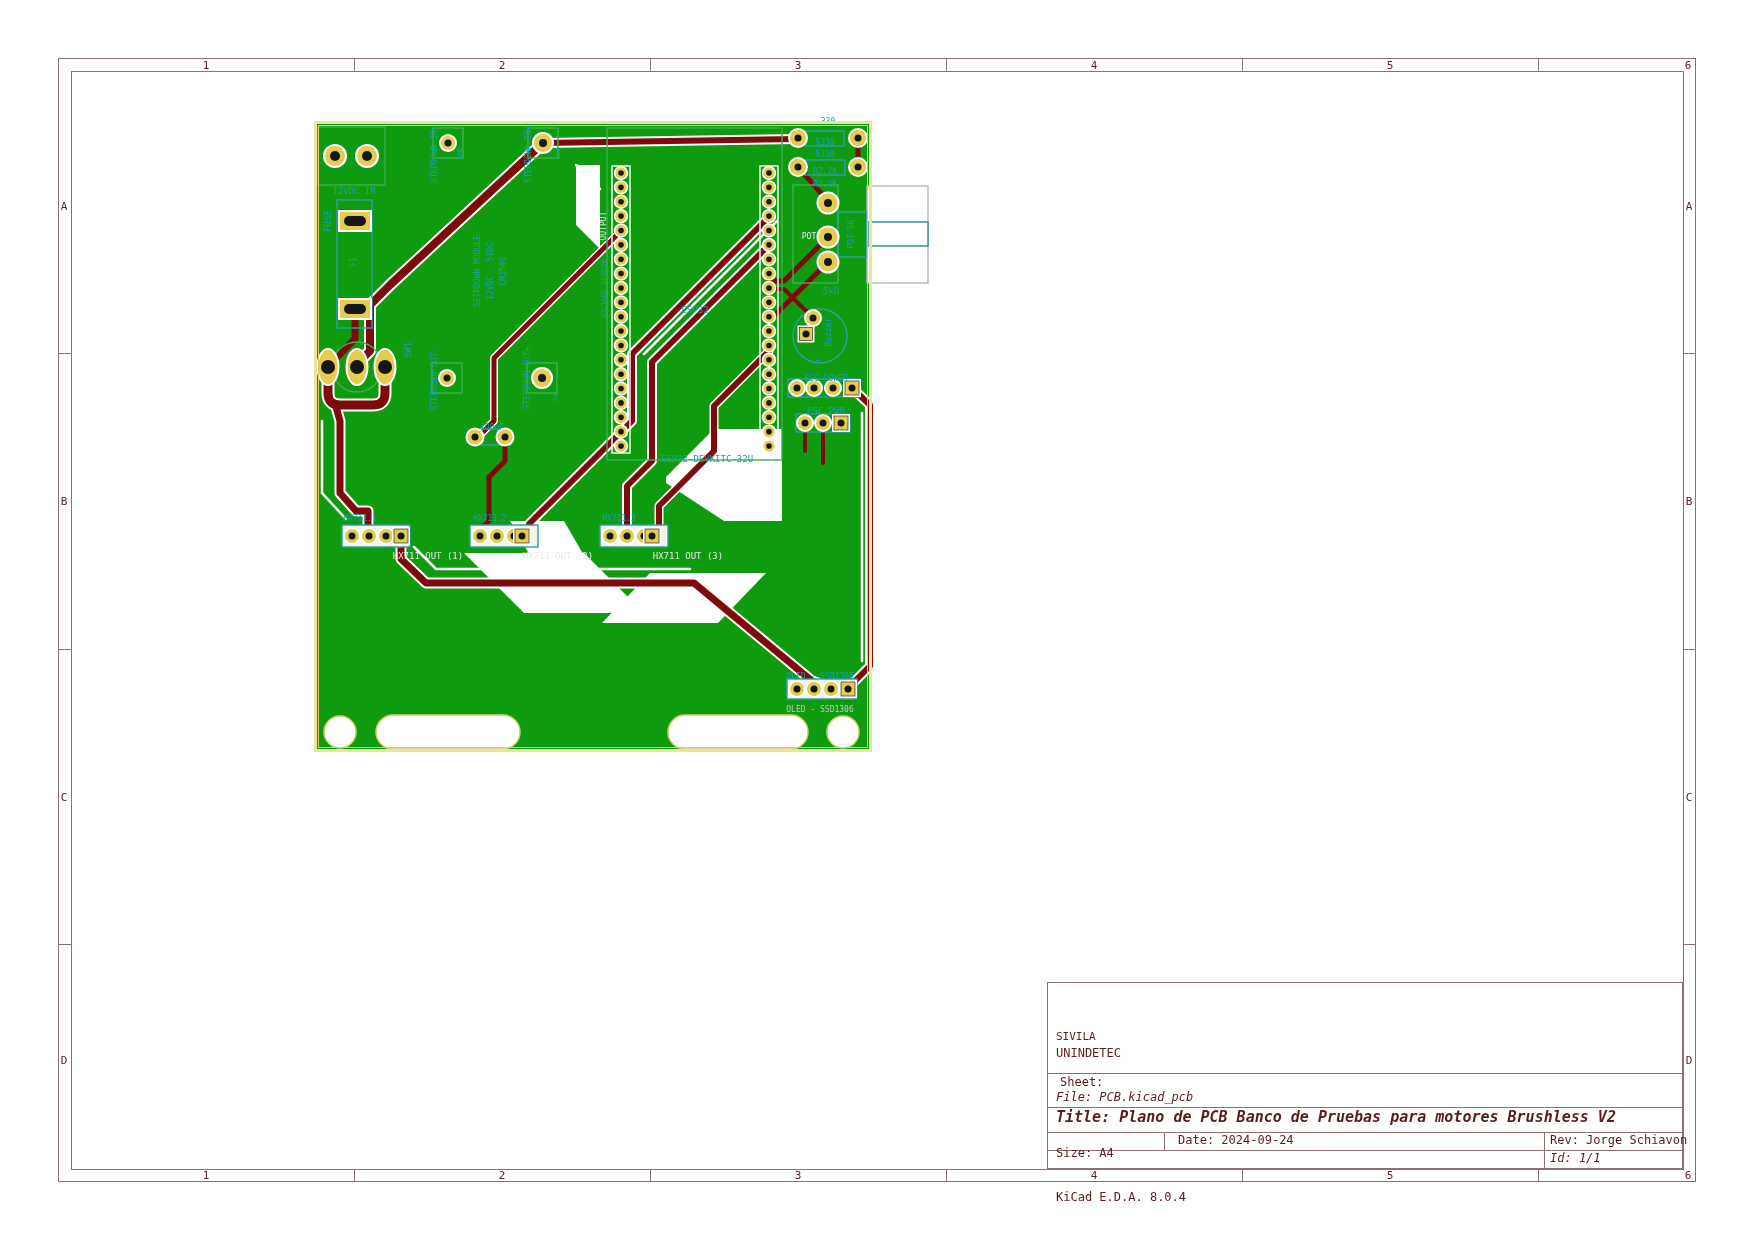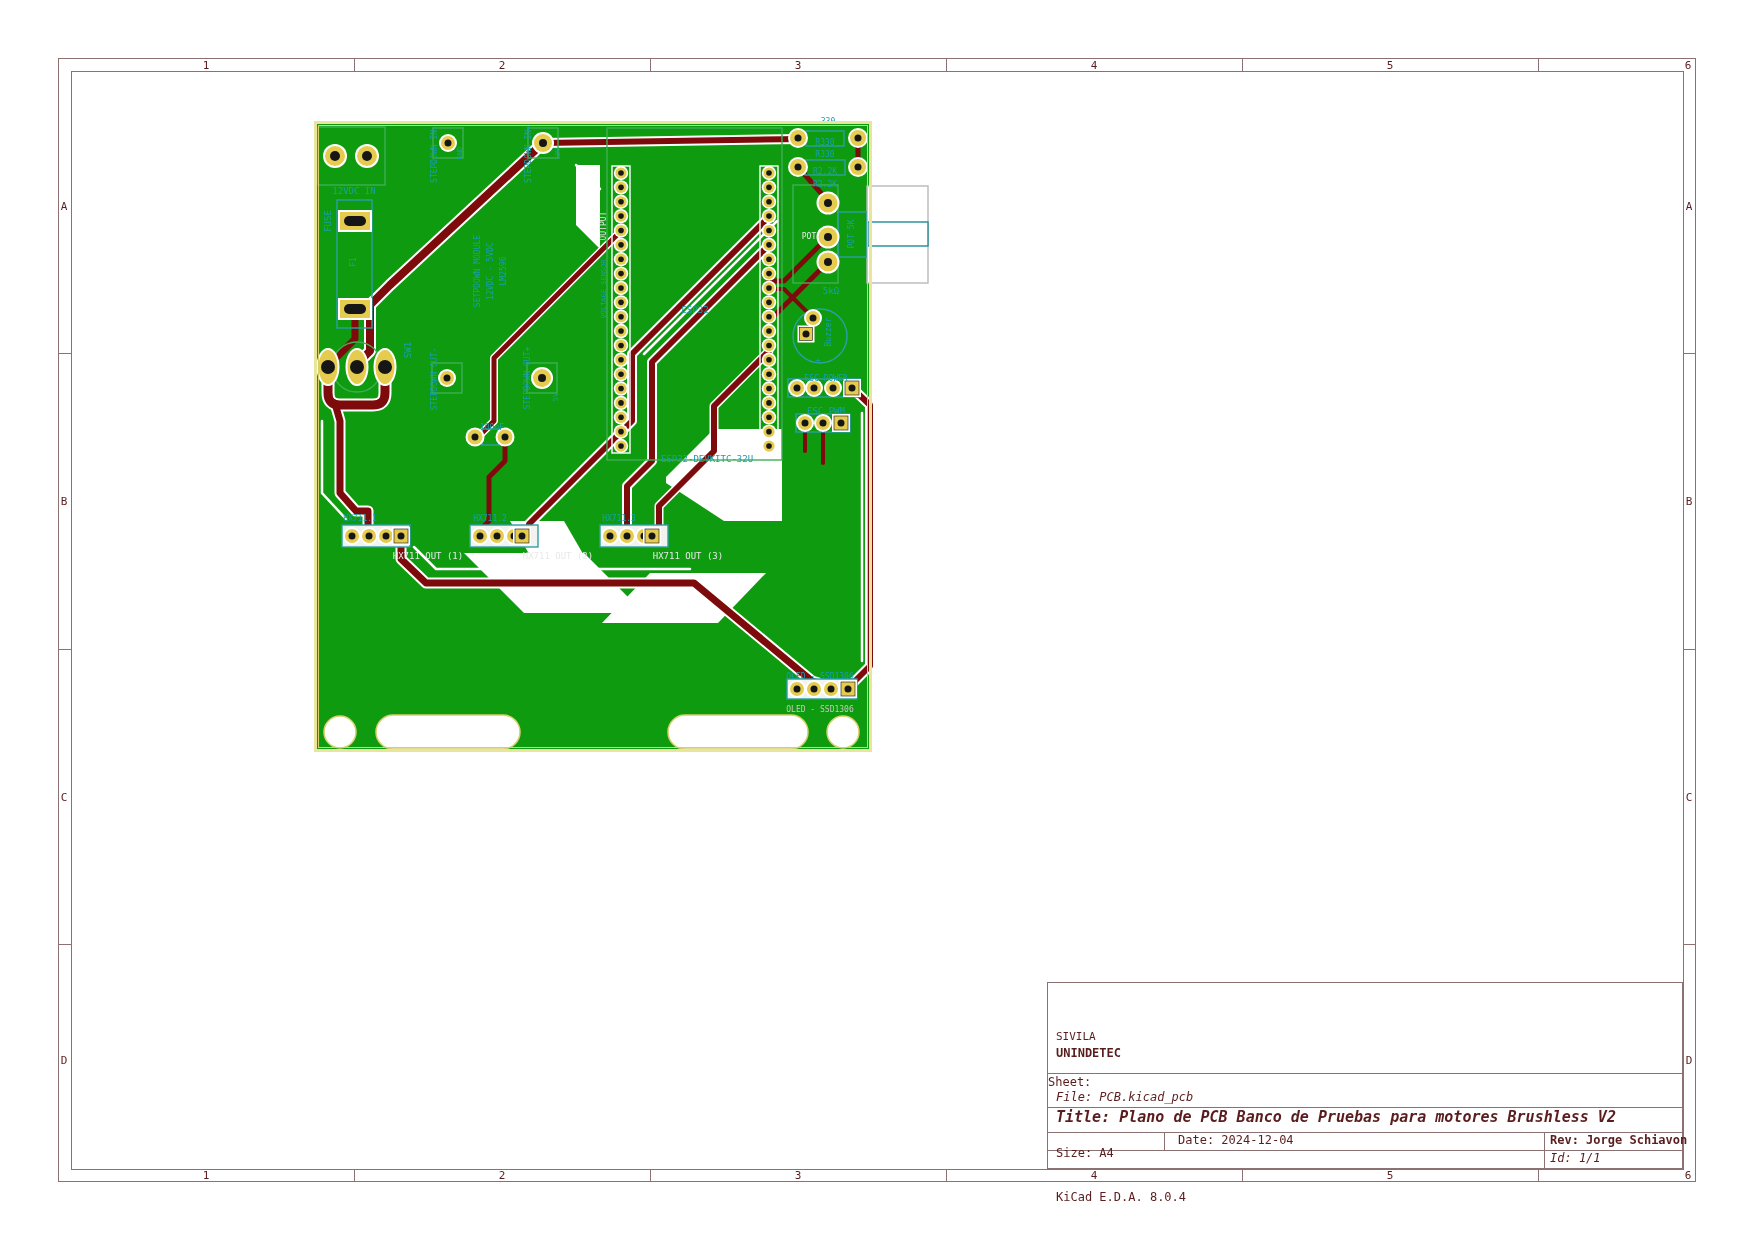--- a/index.html
+++ b/index.html
@@ -9,21 +9,21 @@
   .fbox{position:absolute;border:1px solid var(--frame-line,#8b7171);}
   .flabel{position:absolute;font-size:11px;line-height:11px;transform:translate(-50%,-50%);
           color:var(--frame-text,#5a1d1d);}
   
   #title-block{position:absolute;left:1047px;top:982px;width:636px;height:187px;
                border:1px solid var(--frame-line,#8b7171);box-sizing:border-box;}
   .tb-h{position:absolute;left:0;width:100%;height:1px;background:var(--frame-line,#8b7171);}
   .tb-v{position:absolute;width:1px;background:var(--frame-line,#8b7171);}
   .tb-t{position:absolute;font-size:12px;line-height:13px;white-space:nowrap;color:var(--frame-text,#5a1d1d);}
   .tb-company{font-size:11px;}
-  .tb-bold{font-weight:bold;}
+  .tb-bold{font-weight:normal;}
   .tb-title{font-size:15px;font-weight:bold;font-style:italic;}
   
   #pcb-wrap{position:absolute;left:314px;top:121px;width:558px;height:631px;}
   svg{overflow:visible;}
   text.silk{font-family:"DejaVu Sans Mono",monospace;}
 </style>
 </head>
 <body>
 
 <div id="page">
@@ -72,25 +72,25 @@
   <div id="title-block">
     <div class="tb-h" style="top:90px;"></div>
     <div class="tb-h" style="top:124px;"></div>
     <div class="tb-h" style="top:149px;"></div>
     <div class="tb-h" style="top:167px;"></div>
     <div class="tb-v" style="left:116px;top:149px;height:18px;"></div>
     <div class="tb-v" style="left:496px;top:149px;height:38px;"></div>
 
     <div class="tb-t tb-company" style="left:8px;top:47px;">SIVILA</div>
     <div class="tb-t tb-bold" style="left:8px;top:64px;">UNINDETEC</div>
-    <div class="tb-t" style="left:0;top:93px;">Sheet:</div>
+    <div class="tb-t" style="left:12px;top:93px;">Sheet:</div>
     <div class="tb-t" style="left:8px;top:108px;font-style:italic;">File: PCB.kicad_pcb</div>
     <div class="tb-t tb-title" style="left:8px;top:128px;">Title: Plano de PCB Banco de Pruebas para motores Brushless V2</div>
     <div class="tb-t" style="left:8px;top:164px;">Size: A4</div>
-    <div class="tb-t" style="left:130px;top:151px;">Date: 2024-12-04</div>
+    <div class="tb-t" style="left:130px;top:151px;">Date: 2024-09-24</div>
     <div class="tb-t tb-bold" style="left:502px;top:151px;">Rev: Jorge Schiavon</div>
     <div class="tb-t" style="left:8px;top:169px;margin-top:39px;">KiCad E.D.A. 8.0.4</div>
     <div class="tb-t" style="left:502px;top:169px;font-style:italic;">Id: 1/1</div>
   </div>
 
   <div id="pcb-wrap">
     <svg id="pcb-svg" width="558" height="631" viewBox="0 0 558 631">
 
       <rect x="0" y="0" width="558" height="631" fill="#0f9b0f"></rect>
 

